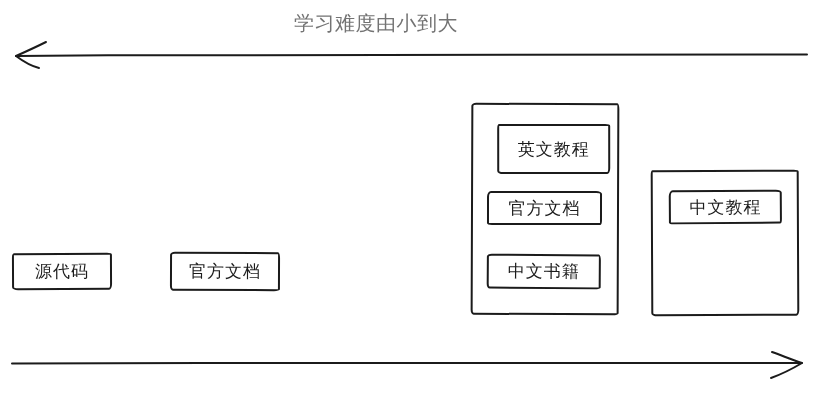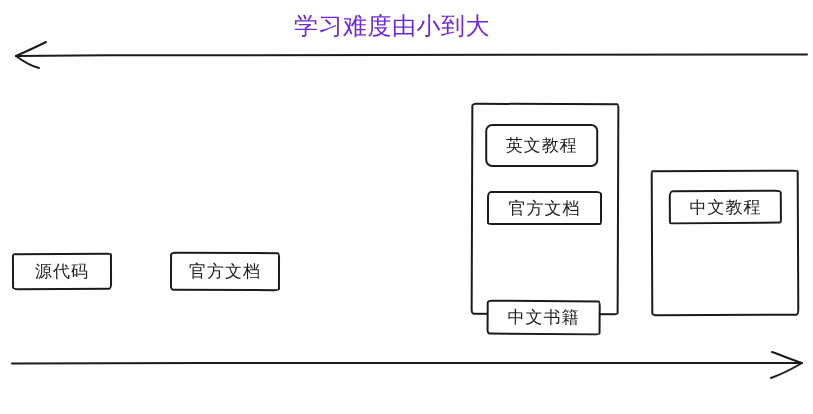--- a/index.html
+++ b/index.html
@@ -11,23 +11,23 @@
   .canvas {
     position: relative;
     width: 813px;
     height: 414px;
     background: #ffffff;
     overflow: hidden;
     color: #1c1c1c;
   }
   .axis-label {
     position: absolute;
-    font-size: 24px;
+    font-size: 20px;
     letter-spacing: 0.5px;
-    color: #6d28d9;
+    color: #737373;
     white-space: nowrap;
   }
   .arrow-svg {
     position: absolute;
     left: 0;
     display: block;
   }
   .box {
     position: absolute;
     border: 2px solid #1b1b1b;
@@ -70,27 +70,27 @@
   <div class="box r1" style="left:12px; top:253px; width:100px; height:37px;text-align:right;">
     <span>源代码</span>
   </div>
 
   <div class="box r2" style="left:170px; top:252px; width:110px; height:39px;font-family:Liberation Serif, serif;">
     <span>官方文档</span>
   </div>
 
 
   <div class="group r2" style="left:471px; top:103px; width:148px; height:212px;">
-    <div class="box r1" style="left:12px; top:19px; width:113px; height:43px;border-radius:7px;">
+    <div class="box r1" style="left:24px; top:19px; width:113px; height:50px;">
       <span>英文教程</span>
     </div>
     <div class="box r3" style="left:14px; top:86px; width:115px; height:34px;">
       <span>官方文档</span>
     </div>
-    <div class="box r2" style="left:14px; top:149px; width:114px; height:35px;margin-top:46px;">
+    <div class="box r2" style="left:14px; top:149px; width:114px; height:35px;">
       <span>中文书籍</span>
     </div>
   </div>
 
   <div class="group r1" style="left:651px; top:170px; width:148px; height:146px;">
     <div class="box r3" style="left:16px; top:18px; width:113px; height:34px;">
       <span>中文教程</span>
     </div>
   </div>
 

